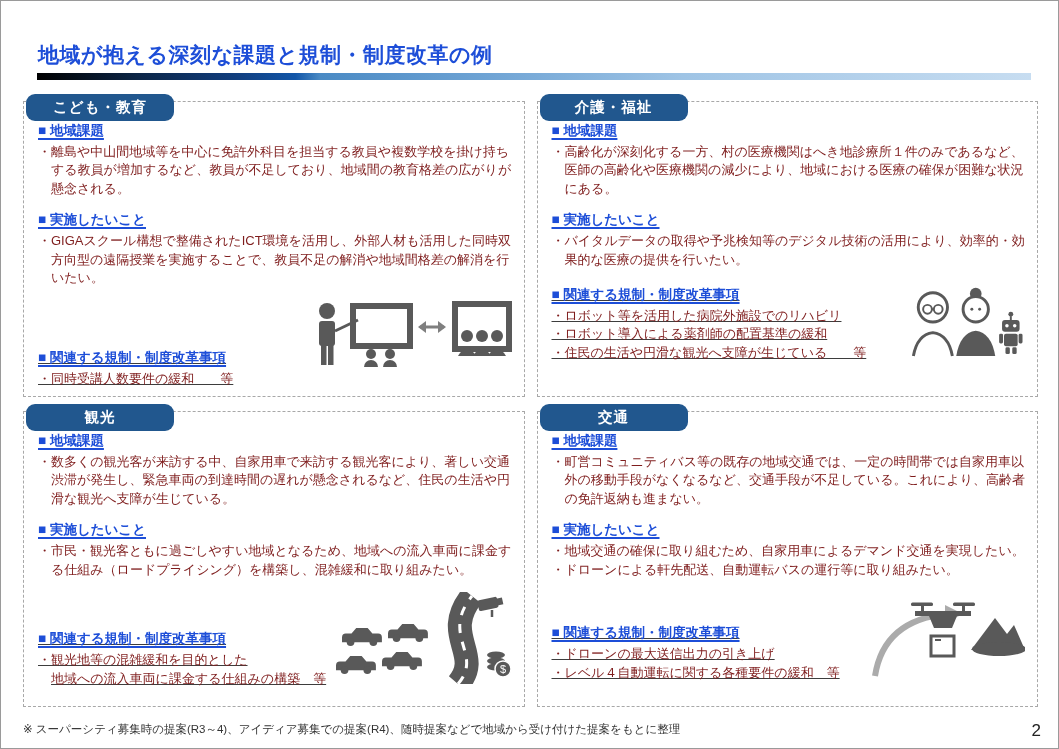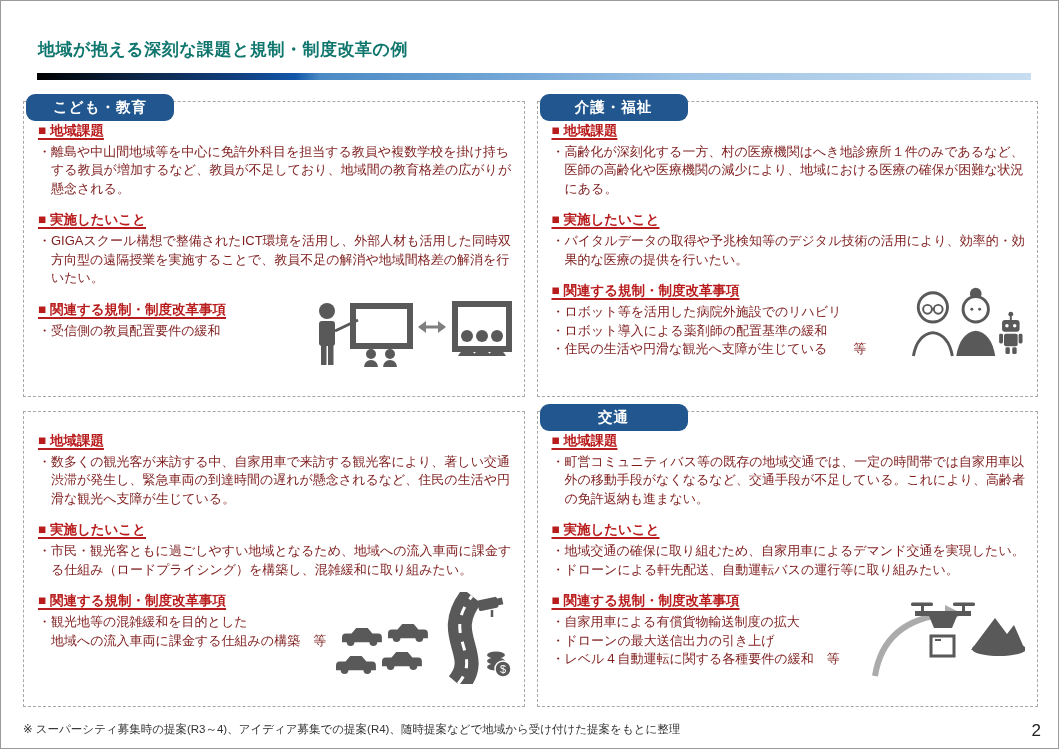--- a/index.html
+++ b/index.html
@@ -3,21 +3,21 @@
 <meta charset="utf-8">
 <style>
   html,body { margin:0; padding:0; background:#e8e8e8; }
   .slide {
     position:relative; width:1059px; height:749px; box-sizing:border-box;
     background:#fff; border:1px solid #9a9a9a; overflow:hidden;
     font-family:"Liberation Sans","DejaVu Sans",sans-serif; color:#3d3d3d;
   }
   .title {
     position:absolute; left:37px; top:26px;
-    font-size:17px; font-weight:bold; color:#0f766e; letter-spacing:.5px;
+    font-size:21px; font-weight:bold; color:#1d4ed8; letter-spacing:.5px;
   }
   .gradient-bar {
     position:absolute; left:36px; right:27px; top:72px; height:7px;
     background:linear-gradient(90deg,#000000 0%,#0c2546 10%,#113e7e 20%,#1256a8 26%,#4a8ac4 28.5%,#6ea3d4 45%,#9fc4e5 65%,#c7ddf1 100%);
   }
   .grid {
     position:absolute; left:22px; top:100px; width:1015px;
     display:grid; grid-template-columns:1fr 1fr; column-gap:12px; row-gap:14px;
   }
   .quad {
@@ -26,28 +26,28 @@
     padding:20px 12px 4px 14px;
   }
   .tab {
     position:absolute; top:-8px; left:2px; width:148px; height:27px;
     background:#21578e; border-radius:9px; color:#fff;
     font-size:14.5px; font-weight:bold; text-align:center; line-height:27px;
     letter-spacing:1px;
   }
   .sec { margin-bottom:13px; }
   .sec h3 {
-    margin:0 0 3px 0; font-size:13.5px; font-weight:bold; color:#b91c1c;
+    margin:0 0 3px 0; font-size:13.5px; font-weight:bold; color:#1d4ed8;
     text-decoration:underline; text-underline-offset:3px; text-decoration-thickness:1.5px;
   }
   .bullet {
     margin:0; font-size:13px; line-height:1.42; color:#7f1d1d;
     padding-left:13px; text-indent:-13px; white-space:pre-line;
   }
-  .sec-flex { display:flex; justify-content:space-between; align-items:flex-start; }
+  .sec-flex { display:flex; justify-content:space-between; align-items:flex-end;text-decoration:underline; }
   .sec-flex .bullets { flex:1 1 auto; }
   .icon-box { flex:0 0 auto; margin-left:6px; }
   .icon-box.bottom { align-self:flex-end; }
   .footnote {
     position:absolute; left:22px; bottom:11px; font-size:11.5px; color:#333;
   }
   .pagenum {
     position:absolute; right:17px; bottom:7px; font-size:17px; color:#222;
   }
   svg .ink { fill:#595959; }
@@ -69,21 +69,21 @@
         <h3>■ 地域課題</h3>
         <p class="bullet">・離島や中山間地域等を中心に免許外科目を担当する教員や複数学校を掛け持ちする教員が増加するなど、教員が不足しており、地域間の教育格差の広がりが懸念される。</p>
       </div>
       <div class="sec">
         <h3>■ 実施したいこと</h3>
         <p class="bullet">・GIGAスクール構想で整備されたICT環境を活用し、外部人材も活用した同時双方向型の遠隔授業を実施することで、教員不足の解消や地域間格差の解消を行いたい。</p>
       </div>
       <div class="sec sec-flex">
         <div class="bullets">
           <h3>■ 関連する規制・制度改革事項</h3>
-          <p class="bullet">・受信側の教員配置要件の緩和</p>
+          <p class="bullet">・同時受講人数要件の緩和　　等</p>
         </div>
         <div class="icon-box">
           <svg width="200" height="84" viewBox="0 0 200 84">
             <circle class="ink" cx="15" cy="10" r="8"></circle>
             <rect class="ink" x="7" y="20" width="16" height="25" rx="3"></rect>
             <rect class="ink" x="9" y="44" width="5.5" height="20"></rect>
             <rect class="ink" x="16" y="44" width="5.5" height="20"></rect>
             <line class="line" x1="23" y1="30" x2="46" y2="19" stroke-width="3"></line>
             <rect x="41" y="5" width="57" height="40" fill="none" stroke="#595959" stroke-width="6"></rect>
             <circle class="ink" cx="59" cy="53" r="5"></circle>
@@ -143,20 +143,21 @@
             <rect class="ink" x="94" y="53" width="4" height="10" rx="1.5"></rect>
             <rect class="ink" x="114" y="53" width="4" height="10" rx="1.5"></rect>
             <rect class="ink" x="100.5" y="67" width="4.5" height="7" rx="1.5"></rect>
             <rect class="ink" x="107.5" y="67" width="4.5" height="7" rx="1.5"></rect>
           </svg>
         </div>
       </div>
     </section>
 
     <section class="quad">
+      <div class="tab">観光</div>
       <div class="sec">
         <h3>■ 地域課題</h3>
         <p class="bullet">・数多くの観光客が来訪する中、自家用車で来訪する観光客により、著しい交通渋滞が発生し、緊急車両の到達時間の遅れが懸念されるなど、住民の生活や円滑な観光へ支障が生じている。</p>
       </div>
       <div class="sec">
         <h3>■ 実施したいこと</h3>
         <p class="bullet">・市民・観光客ともに過ごしやすい地域となるため、地域への流入車両に課金する仕組み（ロードプライシング）を構築し、混雑緩和に取り組みたい。</p>
       </div>
       <div class="sec sec-flex">
         <div class="bullets" style="max-width:300px;">
@@ -201,21 +202,20 @@
         <p class="bullet">・町営コミュニティバス等の既存の地域交通では、一定の時間帯では自家用車以外の移動手段がなくなるなど、交通手段が不足している。これにより、高齢者の免許返納も進まない。</p>
       </div>
       <div class="sec">
         <h3>■ 実施したいこと</h3>
         <p class="bullet">・地域交通の確保に取り組むため、自家用車によるデマンド交通を実現したい。</p>
         <p class="bullet">・ドローンによる軒先配送、自動運転バスの運行等に取り組みたい。</p>
       </div>
       <div class="sec sec-flex">
         <div class="bullets" style="max-width:330px;">
           <h3>■ 関連する規制・制度改革事項</h3>
-          <p class="bullet">・自家用車による有償貨物輸送制度の拡大</p>
           <p class="bullet">・ドローンの最大送信出力の引き上げ</p>
           <p class="bullet">・レベル４自動運転に関する各種要件の緩和　等</p>
         </div>
         <div class="icon-box">
           <svg width="162" height="86" viewBox="0 0 162 86">
             <path d="M12 84 C18 46 42 26 84 22" stroke="#ababab" stroke-width="6" fill="none"></path>
             <polygon points="82,13 100,22 82,31" fill="#ababab"></polygon>
             <rect class="ink" x="52" y="19" width="56" height="5"></rect>
             <rect class="ink" x="58" y="14" width="3" height="5"></rect>
             <rect class="ink" x="99" y="14" width="3" height="5"></rect>

